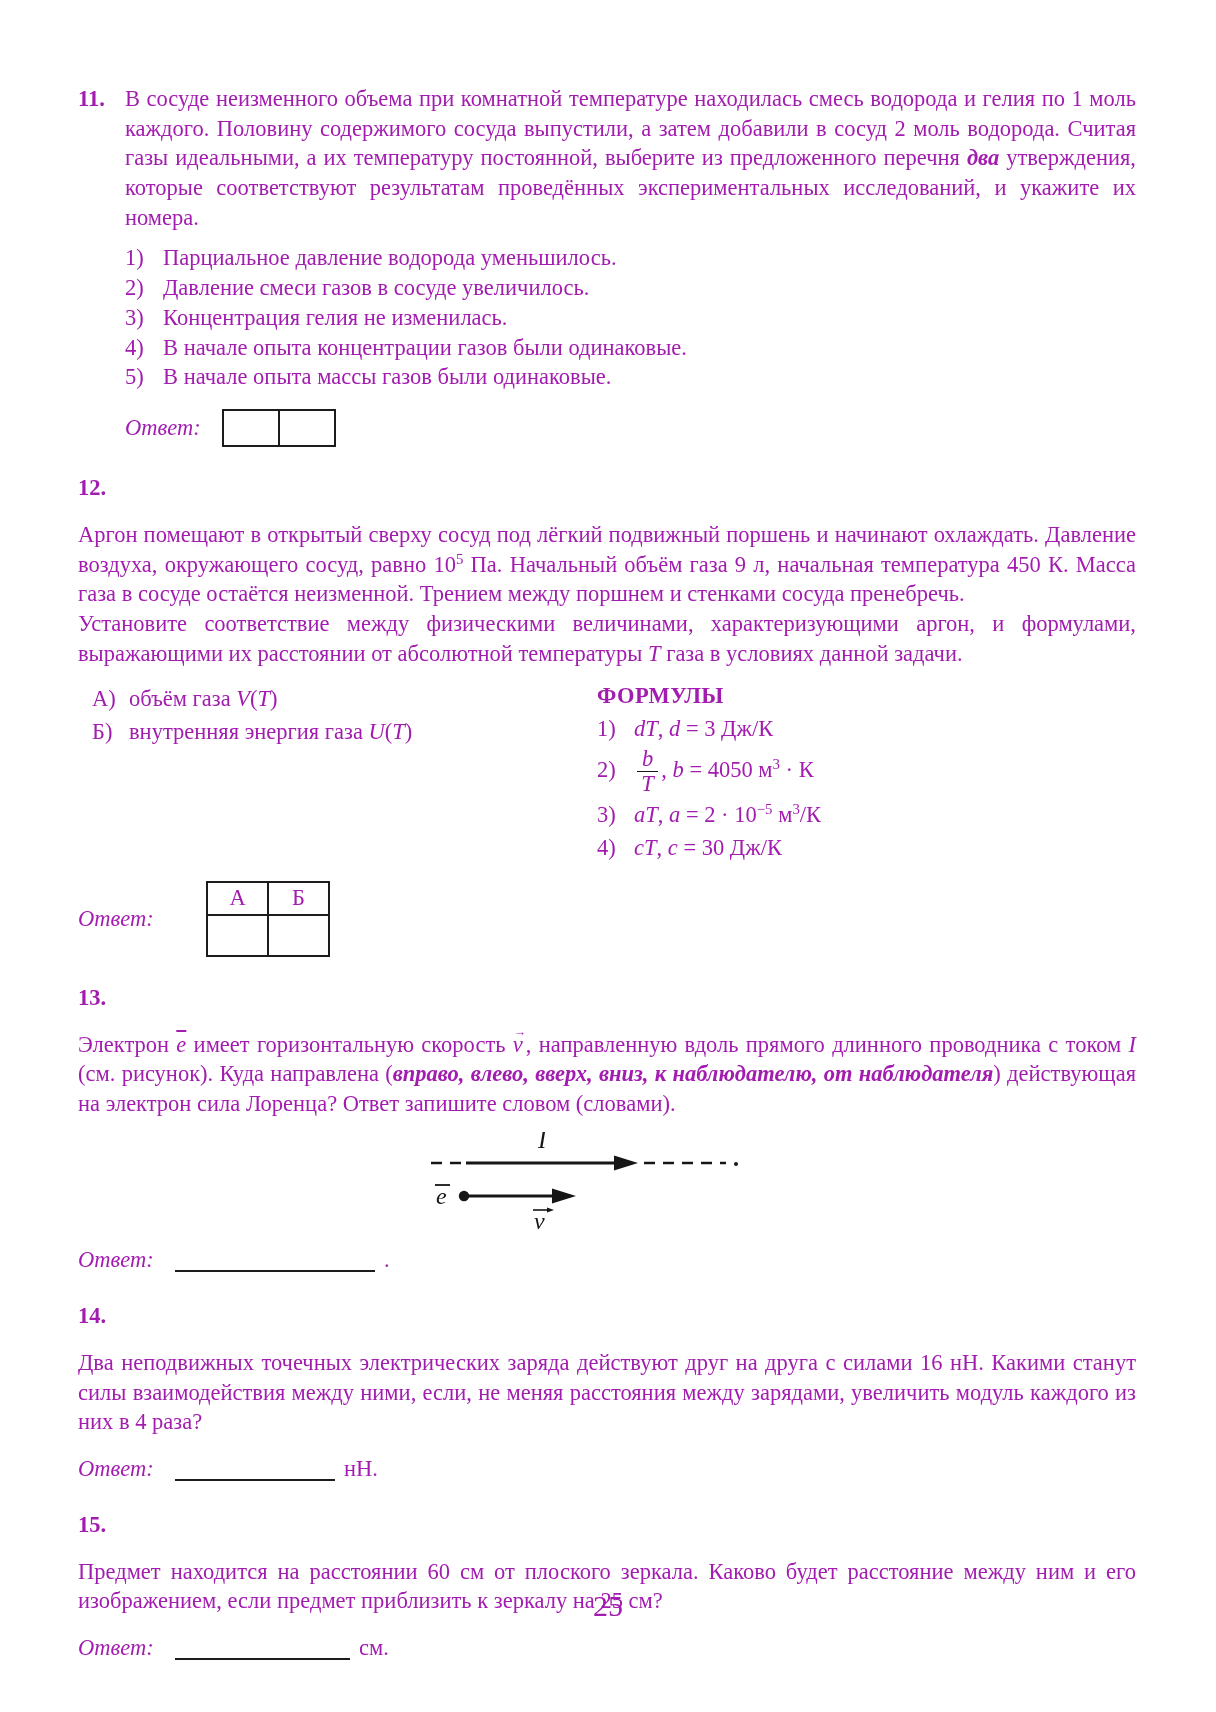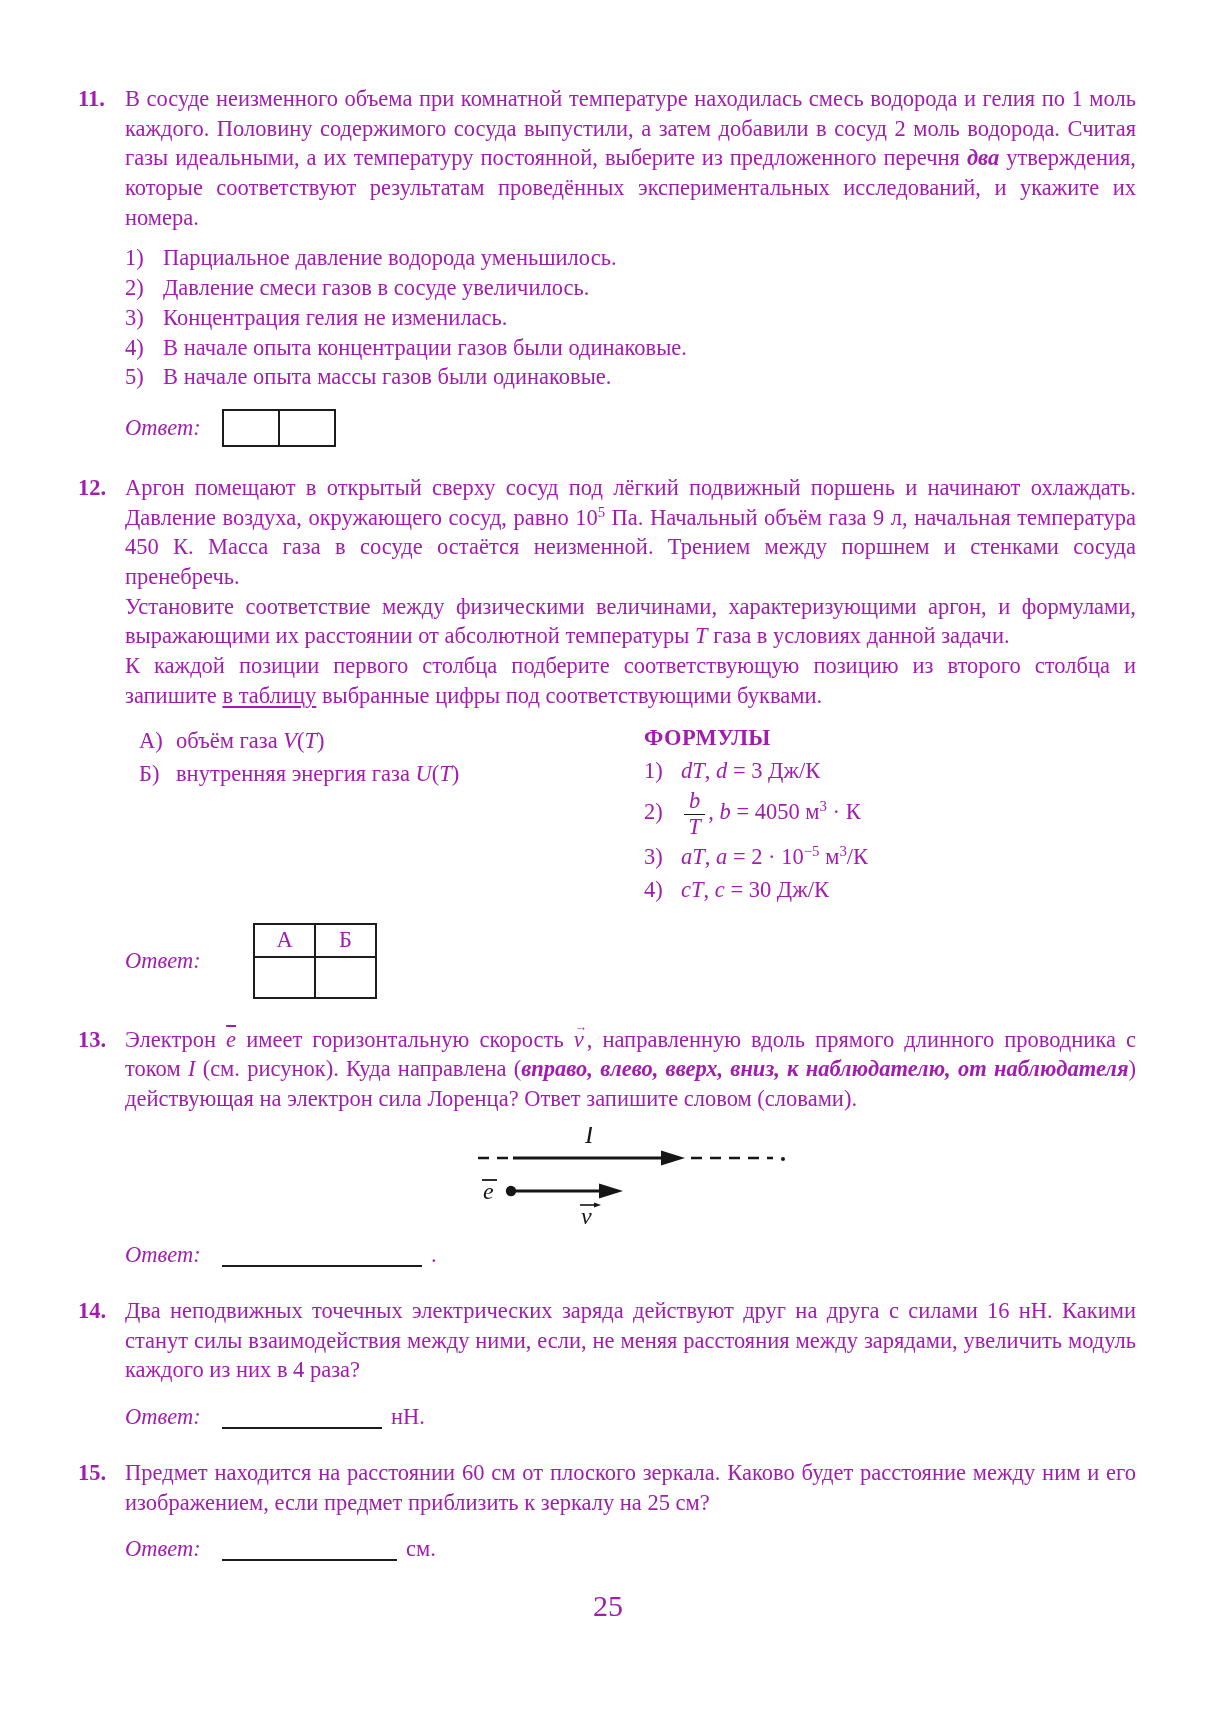--- a/index.html
+++ b/index.html
@@ -45,21 +45,21 @@
   
   .table-row{display:flex;align-items:center;margin-top:18px;}
   .ab-table{border-collapse:collapse;margin-left:31px;}
   .ab-table td{border:2px solid #1c1c1c;width:59px;text-align:center;padding:0;}
   .ab-table .hrow td{height:31px;font-weight:400;}
   .ab-table .drow td{height:39px;}
   
   .fig-wrap{margin:13px 0 4px 352px;}
   
   .pagenum{position:absolute;bottom:86px;left:0;width:100%;text-align:center;font-size:30px;}
-  .mt{margin-top:26px;}
+  .mt{margin-top:26px;flex-direction:column;}
 </style>
 </head>
 <body>
 
 <div class="page">
   <div class="content">
 
     <div class="problem">
       <div class="pnum">11.</div>
       <div class="pbody">
@@ -94,21 +94,20 @@
           </span>
         </div>
       </div>
     </div>
 
     <div class="problem mt">
       <div class="pnum">12.</div>
       <div class="pbody">
         <p><span>Аргон помещают в открытый сверху сосуд под лёгкий подвижный поршень и начинают охлаждать. Давление воздуха, окружающего сосуд, равно 10</span><span class="seg-sup">5</span><span> Па. Начальный объём газа 9 л, начальная температура 450 К. Масса газа в сосуде остаётся неизменной. Трением между поршнем и стенками сосуда пренебречь.</span></p>
         <p><span>Установите соответствие между физическими величинами, характеризующими аргон, и формулами, выражающими их расстоянии от абсолютной температуры </span><span class="seg-i">T</span><span> газа в условиях данной задачи.</span></p>
-        <p><span>К каждой позиции первого столбца подберите соответствующую позицию из второго столбца и запишите </span><span class="seg-u">в таблицу</span><span> выбранные цифры под соответствующими буквами.</span></p>
 
         <div class="match">
           <div class="mcol-left">
             <div class="mitem">
               <span class="mn">А)</span>
               <span><span>объём газа </span><span class="seg-i">V</span><span>(</span><span class="seg-i">T</span><span>)</span></span>
             </div>
             <div class="mitem">
               <span class="mn">Б)</span>
               <span><span>внутренняя энергия газа </span><span class="seg-i">U</span><span>(</span><span class="seg-i">T</span><span>)</span></span>

